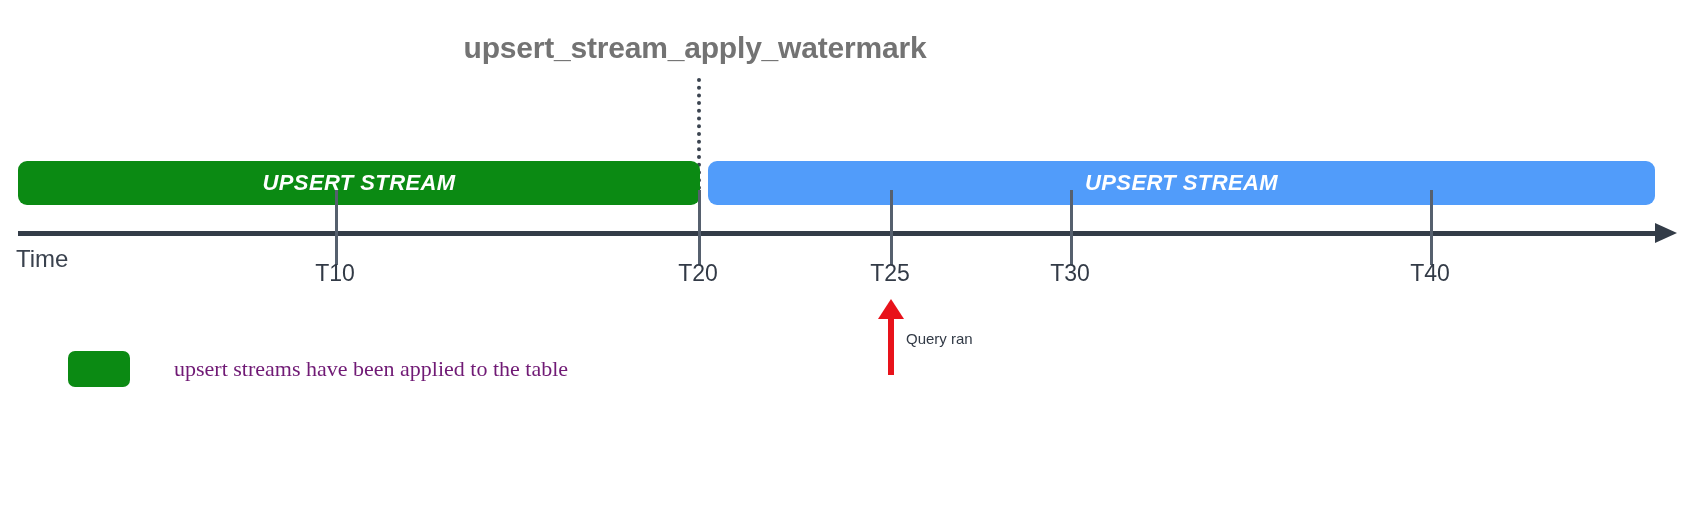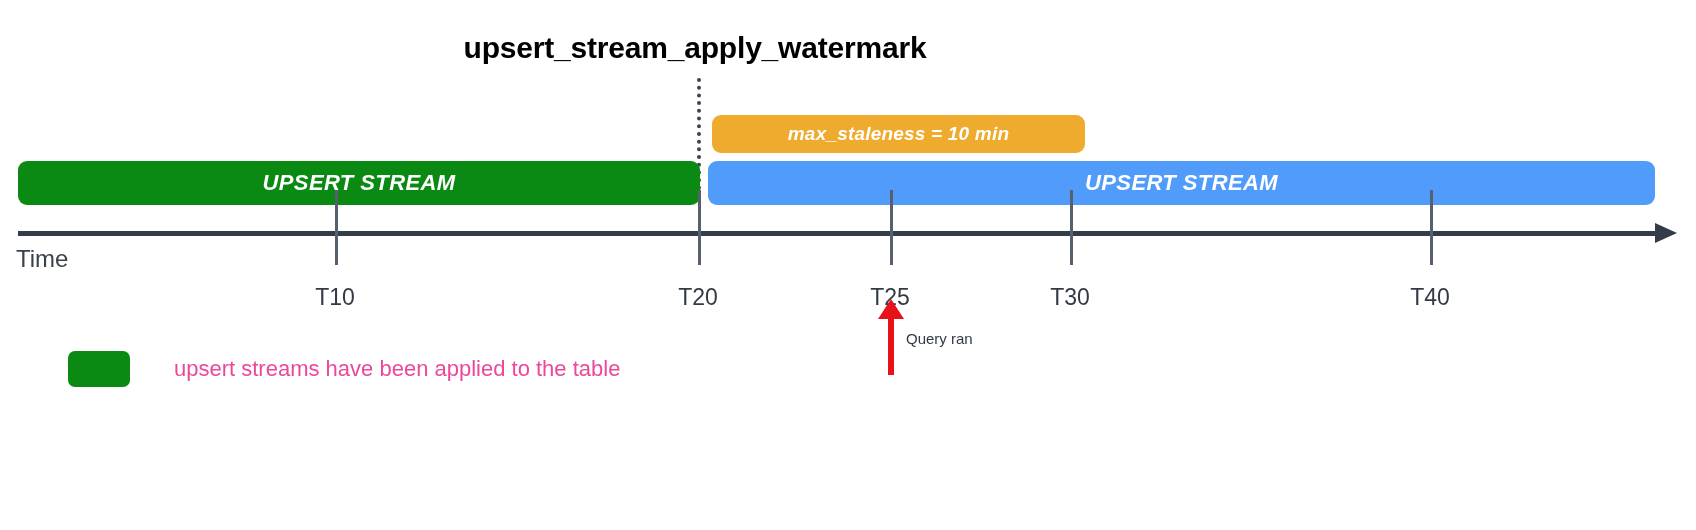--- a/index.html
+++ b/index.html
@@ -21,21 +21,21 @@
 
   
   .title {
     position: absolute;
     left: 0;
     top: 31px;
     width: 1390px;
     text-align: center;
     font-size: 30px;
     font-weight: bold;
-    color: #000000;
+    color: #737373;
     letter-spacing: -0.2px;
     white-space: nowrap;
   }
 
   
   .watermark-line {
     position: absolute;
     left: 697px;
     top: 78px;
     width: 0;
@@ -111,21 +111,21 @@
   }
   .tick {
     position: absolute;
     top: 190px;
     width: 0;
     height: 75px;
     border-left: 3px solid #56606e;
   }
   .tick-label {
     position: absolute;
-    top: 284px;
+    top: 260px;
     font-size: 23px;
     color: #323a46;
     transform: translateX(-50%);
     white-space: nowrap;
   }
 
   
   .query-arrow-shaft {
     position: absolute;
     left: 888px;
@@ -161,36 +161,34 @@
   }
   .legend-swatch {
     width: 62px;
     height: 36px;
     border-radius: 7px;
     flex: 0 0 auto;
   }
   .legend-text {
     margin-left: 44px;
     font-size: 22px;
-    color: #ec4899;
-    white-space: nowrap;
+    color: #701a75;
+    white-space: nowrap;
+    font-family: Liberation Serif, serif;
   }
 </style>
 </head>
 <body>
 
 <div id="diagram">
 
   <div class="title">upsert_stream_apply_watermark</div>
 
   <div class="watermark-line"></div>
 
-  <div class="bar bar-orange">
-    <span>max_staleness = 10 min</span>
-  </div>
 
   <div class="bar bar-green">
     <span>UPSERT STREAM</span>
   </div>
 
   <div class="bar bar-blue">
     <span>UPSERT STREAM</span>
   </div>
 
   <div class="axis-line"></div>

